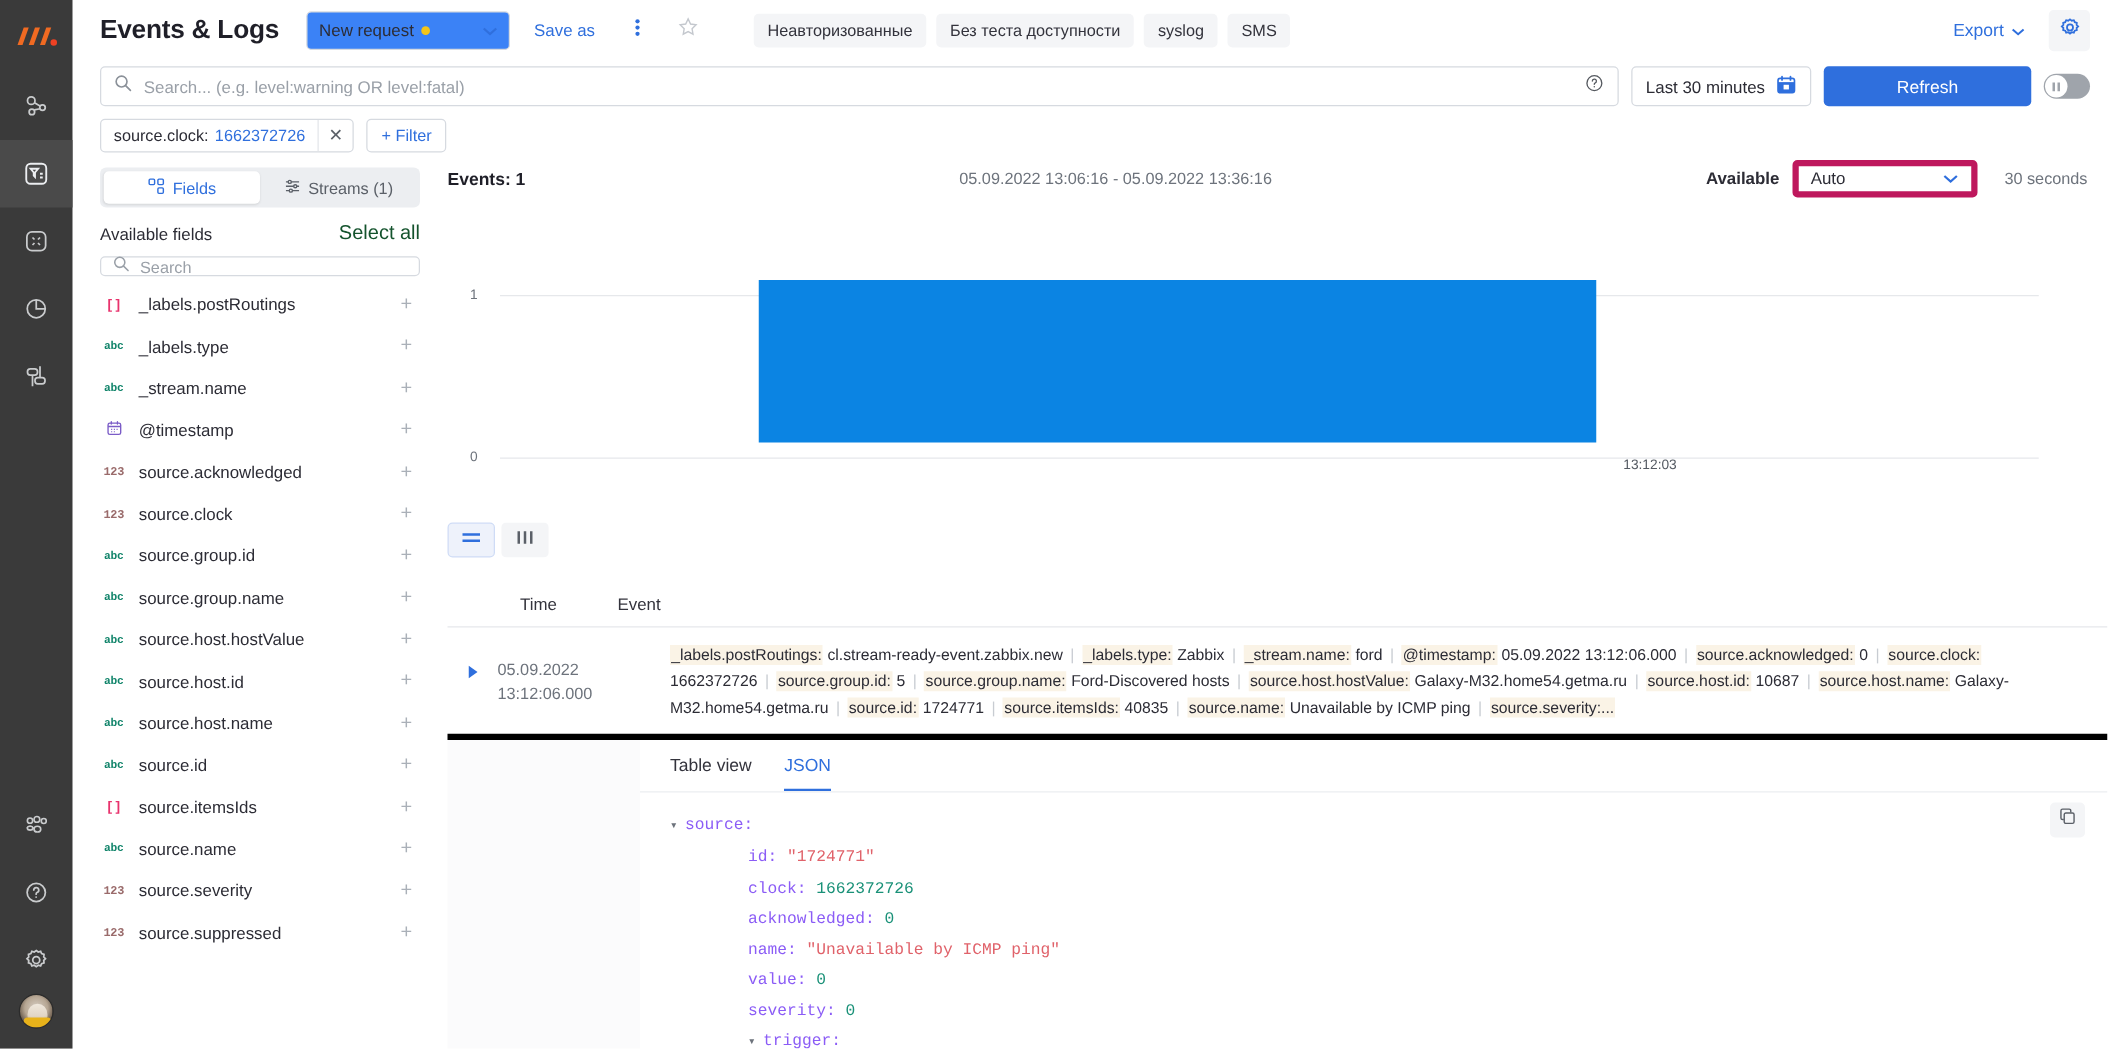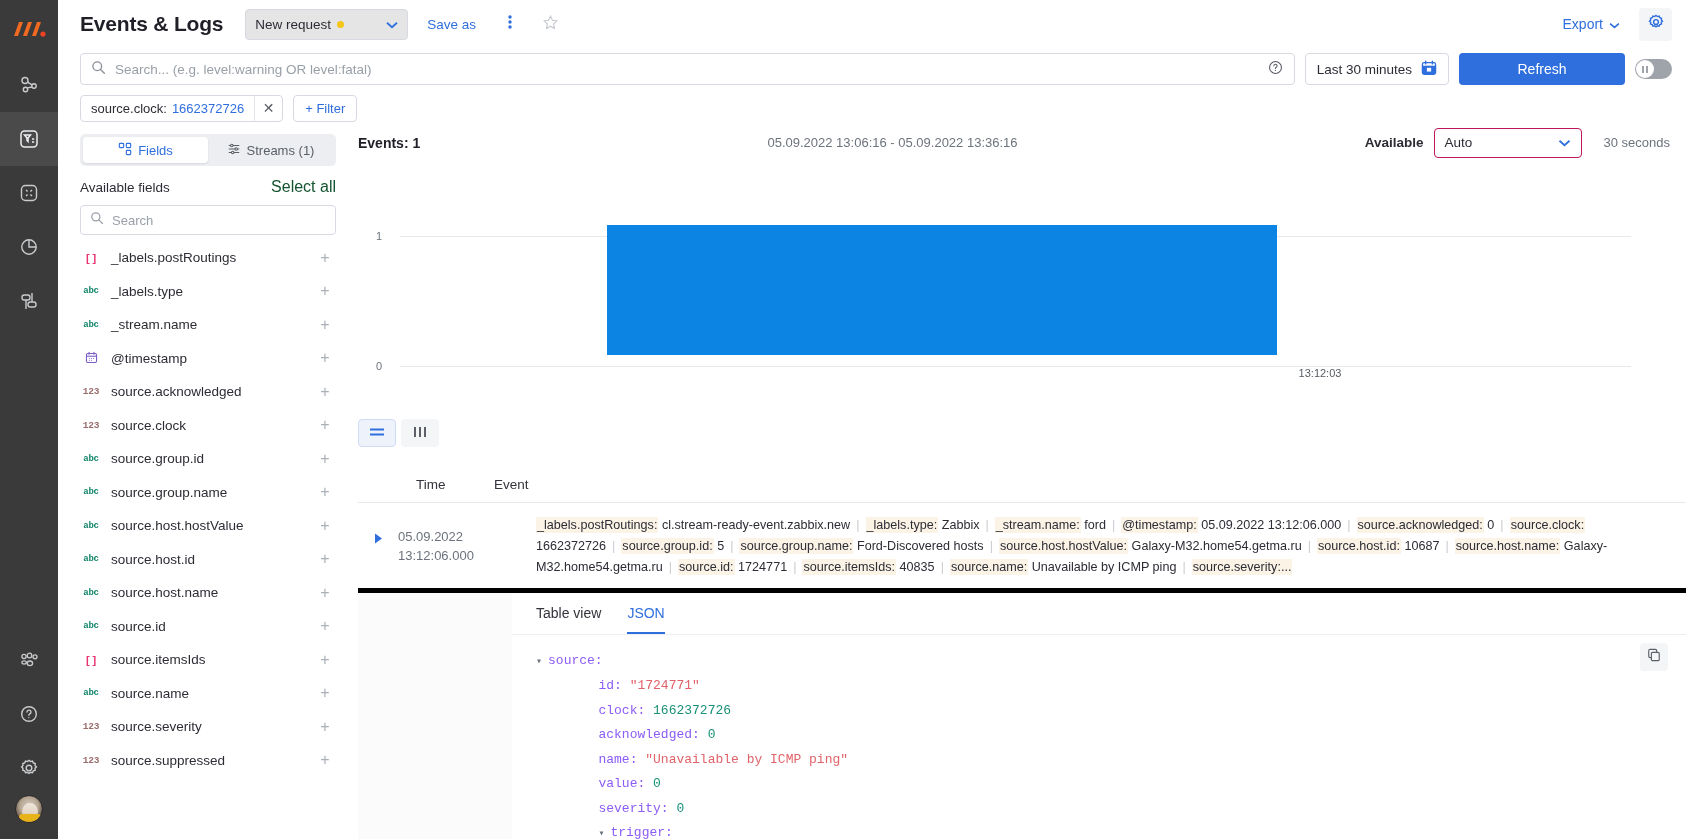--- a/index.html
+++ b/index.html
@@ -44,21 +44,21 @@
   .main { flex: 1 1 auto; display: flex; flex-direction: column; min-width: 0; }
 
   
   .topbar {
     height: 48px; display: flex; align-items: center; gap: 10px;
     padding: 0 14px 0 22px; flex: 0 0 48px;
   }
   .page-title { font-size: 21px; font-weight: bold; letter-spacing: -.2px; color:#1f1f28; white-space:nowrap;}
   .req-select {
     margin-left: 12px; width: 163px; height: 31px; border: 1px solid #d6dae0; border-radius: 4px;
-    display: flex; align-items: center; padding: 0 9px; gap: 6px; background: #e5e5e5; cursor: pointer;
+    display: flex; align-items: center; padding: 0 9px; gap: 6px; background: #3b82f6; cursor: pointer;
     font-size: 13.5px;
   }
   .req-select .dot { width: 7px; height: 7px; border-radius: 50%; background: #f5c518; flex:0 0 7px;}
   .req-select .caret { margin-left: auto; color: #3a6fe0; }
   .link-btn { color: #2f6fdd; font-size: 13.5px; padding: 6px 9px; border-radius: 4px; cursor: pointer; white-space:nowrap;}
   .icon-btn { width: 30px; height: 30px; display: flex; align-items: center; justify-content: center; border-radius: 4px; cursor: pointer; }
   .tagpills { display: flex; gap: 8px; margin-left: 28px; }
   .tagpill {
     background: #f4f5f7; border-radius: 4px; padding: 6px 11px; font-size: 13px; color: #33333c; cursor: pointer;
     white-space: nowrap;
@@ -121,21 +121,21 @@
   }
   .seg-item {
     flex: 1 1 50%; display: flex; align-items: center; justify-content: center; gap: 6px;
     font-size: 13px; border-radius: 4px; color: #5b6068; cursor: pointer;
   }
   .seg-item.active { background: #fff; color: #2f6fdd; box-shadow: 0 1px 2px rgba(0,0,0,.1); }
   .avail-row { display: flex; align-items: center; justify-content: space-between; margin-bottom: 9px; }
   .avail-title { font-size: 13.5px; color: #2c2c35; }
   .select-all { font-size: 16px; color: #14532d; cursor: pointer; }
   .field-search {
-    height: 30px; border: 1px solid #d6dae0; border-radius: 4px; display: flex; align-items: center; gap: 8px;
+    height: 16px; border: 1px solid #d6dae0; border-radius: 4px; display: flex; align-items: center; gap: 8px;
     padding: 0 9px; margin-bottom: 6px;
   }
   .field-search input { border:0; outline:0; font-size: 13px; font-family: inherit; width: 100%; background: transparent;}
   .field-search input::placeholder { color: #9aa0a8; }
   .field-list { overflow: hidden; }
   .field-item {
     display: flex; align-items: center; height: 33.5px; gap: 9px; cursor: pointer; padding-right: 4px;
   }
   .ftype { font-size: 9.5px; font-weight: bold; width: 22px; flex: 0 0 22px; text-align: center; letter-spacing: -.2px;}
   .ftype.arr { color: #e8336d; font-size: 11px; }
@@ -146,21 +146,21 @@
   .fplus { color: #aab0b8; font-size: 16px; width: 14px; text-align: center; }
 
   
   .content { flex: 1 1 auto; min-width: 0; display: flex; flex-direction: column; padding-left: 10px; gap: 28px; }
   .chart-head { display: flex; align-items: center; height: 36px; padding: 0 16px 0 0; }
   .events-count { font-size: 14px; font-weight: bold; color: #1f1f28; }
   .range-label { flex: 1 1 auto; text-align: center; font-size: 13px; color: #6d737c; }
   .interval-wrap { display: flex; align-items: center; gap: 10px; }
   .interval-label { font-size: 13.5px; font-weight: bold; color: #2c2c35;}
   .interval-sel {
-    width: 148px; height: 30px; border: 1px solid #be185d; border-radius: 4px; display: flex; align-items: center;
+    width: 148px; height: 30px; border: 5px solid #be185d; border-radius: 4px; display: flex; align-items: center;
     padding: 0 10px; font-size: 13.5px; cursor: pointer; background:#fff;
   }
   .interval-sel .caret { margin-left: auto; color: #3a6fe0; }
   .interval-secs { font-size: 13px; color: #6d737c; margin-left: 12px; white-space: nowrap; }
 
   .chart-area { height: 200px; position: relative; margin-top: 6px; }
   .y-lab { position: absolute; font-size: 11px; color: #6d737c; right: 0; transform: translateY(-50%); }
   .chart-plot { position: absolute; left: 42px; right: 55px; top: 0; bottom: 28px; }
   .gridline { position: absolute; left: 0; right: 0; height: 1px; background: #e6e8eb; }
   .bar { position: absolute; background: #0b84e3; bottom: 0; }
@@ -335,20 +335,26 @@
       </div>
 
       <div class="icon-btn">
         <span>
           <svg width="17" height="17" viewBox="0 0 20 20" fill="none" stroke="#c4c8ce" stroke-width="1.3">
             <path d="M10 2.5 l2.3 4.8 5.2 .7 -3.8 3.7 .9 5.2 -4.6-2.5 -4.6 2.5 .9-5.2 -3.8-3.7 5.2-.7 Z"></path>
           </svg>
         </span>
       </div>
 
+      <div class="tagpills">
+        <div class="tagpill">Неавторизованные</div>
+        <div class="tagpill">Без теста доступности</div>
+        <div class="tagpill">syslog</div>
+        <div class="tagpill">SMS</div>
+      </div>
 
       <div class="top-right">
         <div class="export-btn">
           <span>Export</span>
           <span>
             <svg width="11" height="7" viewBox="0 0 12 8" fill="none" stroke="#2f6fdd" stroke-width="1.8">
                 <path d="M1 1.8 L6 6.2 L11 1.8"></path>
               </svg>
           </span>
         </div>

